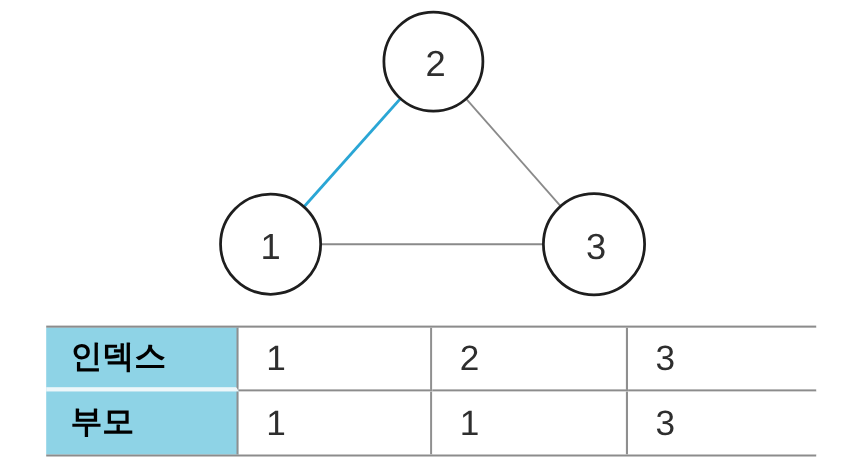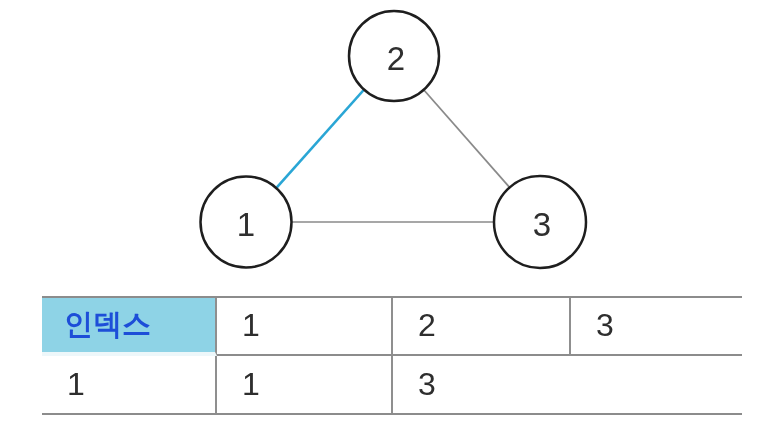--- a/index.html
+++ b/index.html
@@ -34,21 +34,21 @@
   .cell {
     display: flex;
     align-items: center;
     box-sizing: border-box;
     background: #ffffff;
   }
   .cell.hdr {
     background: #8ed3e6;
     font-weight: bold;
     font-size: 29px;
-    color: #1d4ed8;
+    color: #000000;
     padding-left: 22px;
     border-right: 2px solid #8f8f8f;
   }
   .cell.hdr.row-top {
     border-bottom: 4px solid #edf7fa;
   }
   .cell.val {
     font-size: 32px;
     color: #2e2e2e;
     padding-left: 25px;
@@ -79,16 +79,17 @@
   </svg>
 </div>
 
 <div class="data-table">
 
   <div class="cell hdr row-top">인덱스</div>
   <div class="cell val row-top has-right">1</div>
   <div class="cell val row-top has-right">2</div>
   <div class="cell val row-top">3</div>
 
+  <div class="cell hdr">부모</div>
   <div class="cell val has-right">1</div>
   <div class="cell val has-right">1</div>
   <div class="cell val">3</div>
 </div>
 
 </body></html>

